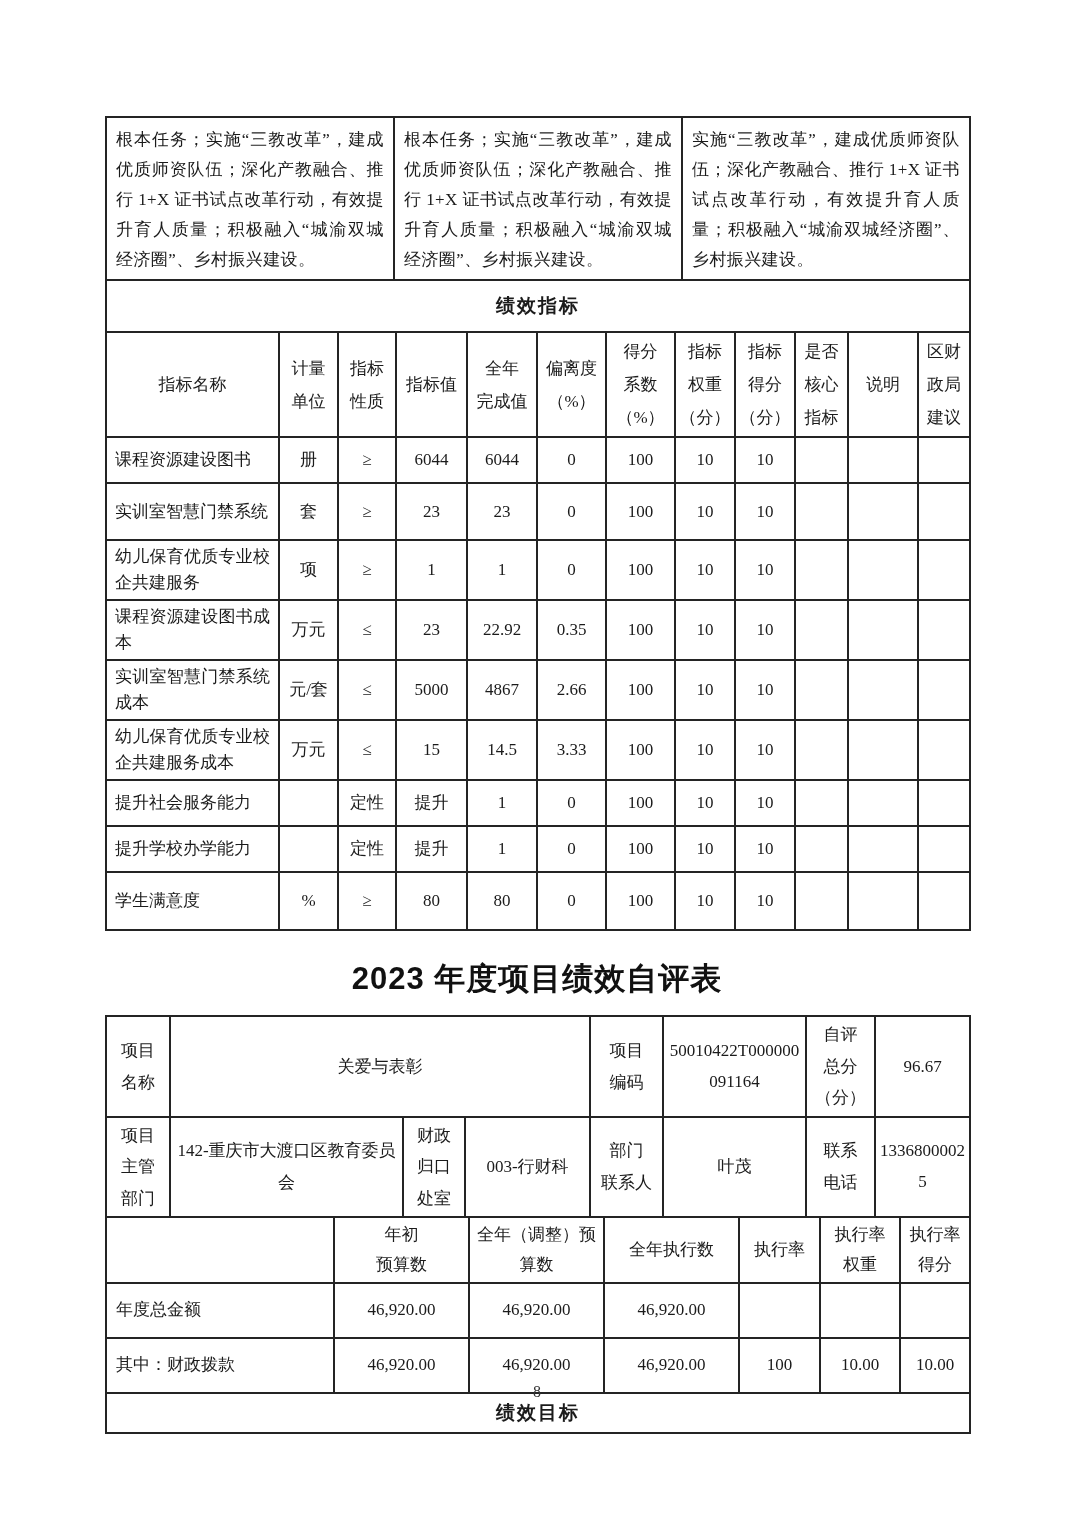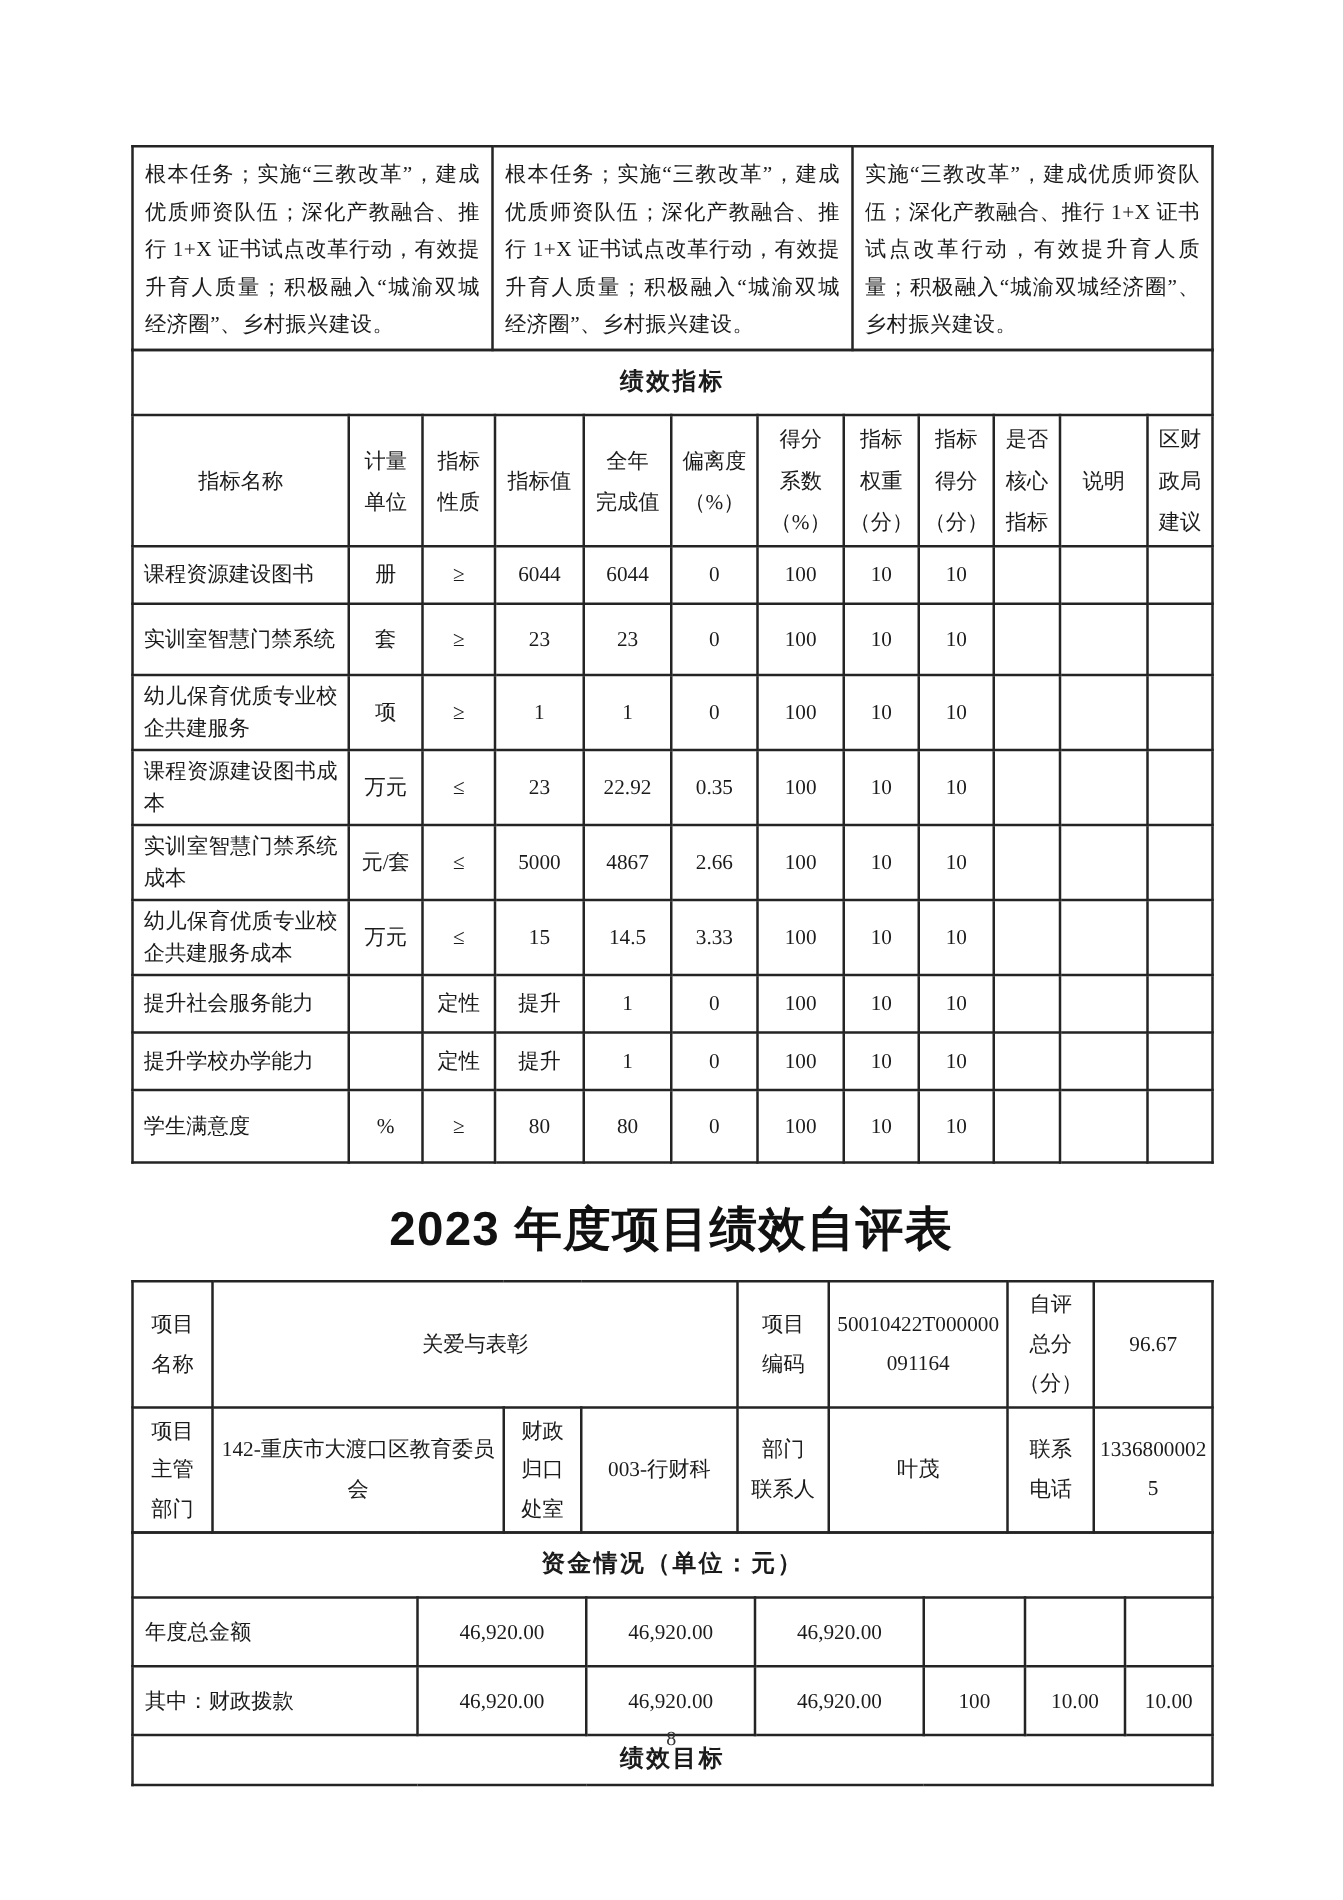--- a/index.html
+++ b/index.html
@@ -69,21 +69,21 @@
     text-align:justify;
     text-align-last:left;
     padding:3px 8px;
     line-height:26px;
   }
   
   .doc-title {
     text-align:center;
     font-family:"Liberation Sans","DejaVu Sans",sans-serif;
     font-weight:bold;
-    font-size:38px;
+    font-size:31px;
     letter-spacing:1px;
     margin:27px 0 15px 0;
     color:#111;
   }
   
   .t2a td { height:85px; line-height:1.85; }
   .t2a td.lbl { white-space:pre-line; padding:2px 2px; }
   .t2a td.breakall { word-break:break-all; line-height:1.8; }
   
   .funds { margin-top:-2px; }
@@ -353,23 +353,33 @@
       <colgroup>
         <col style="width:228px">
           <col style="width:135px">
           <col style="width:135px">
           <col style="width:135px">
         <col style="width:81px">
           <col style="width:80px">
           <col style="width:70px">
       </colgroup>
       <thead>
-        <tr class="section-row">
-          <td colspan="7">资金情况（单位：元）</td>
-        </tr>
+        <tr class="hdr">
+            <td></td>
+            <td>年初
+预算数</td>
+            <td>全年（调整）预
+算数</td>
+            <td>全年执行数</td>
+            <td>执行率</td>
+            <td>执行率
+权重</td>
+            <td>执行率
+得分</td>
+          </tr>
       </thead>
       <tbody>
           <tr>
             <td>年度总金额</td>
             <td>46,920.00</td>
             <td>46,920.00</td>
             <td>46,920.00</td>
             <td></td>
             <td></td>
             <td></td>

